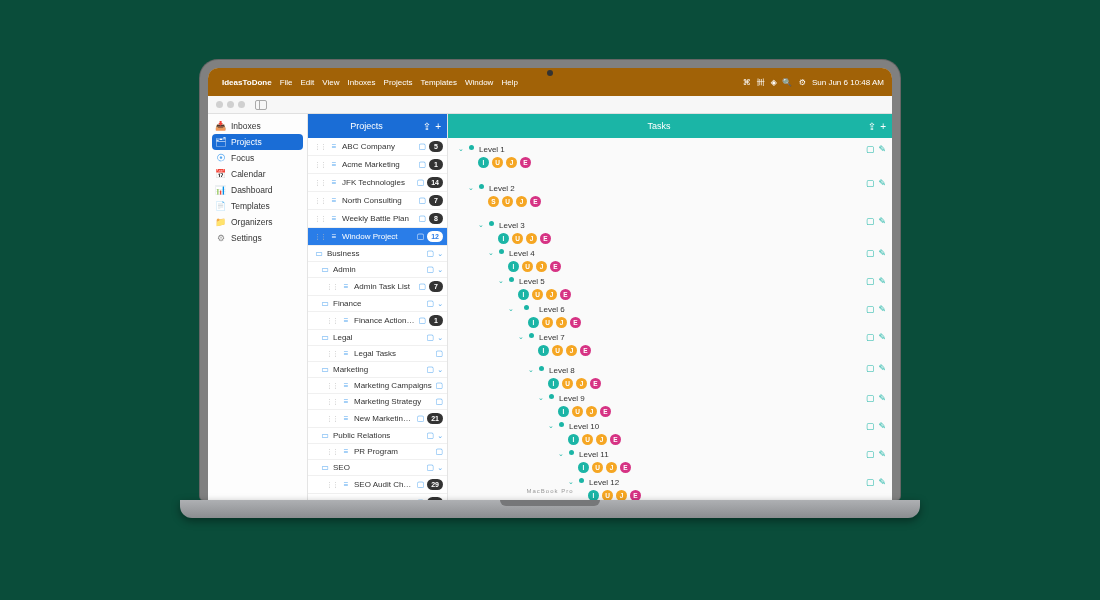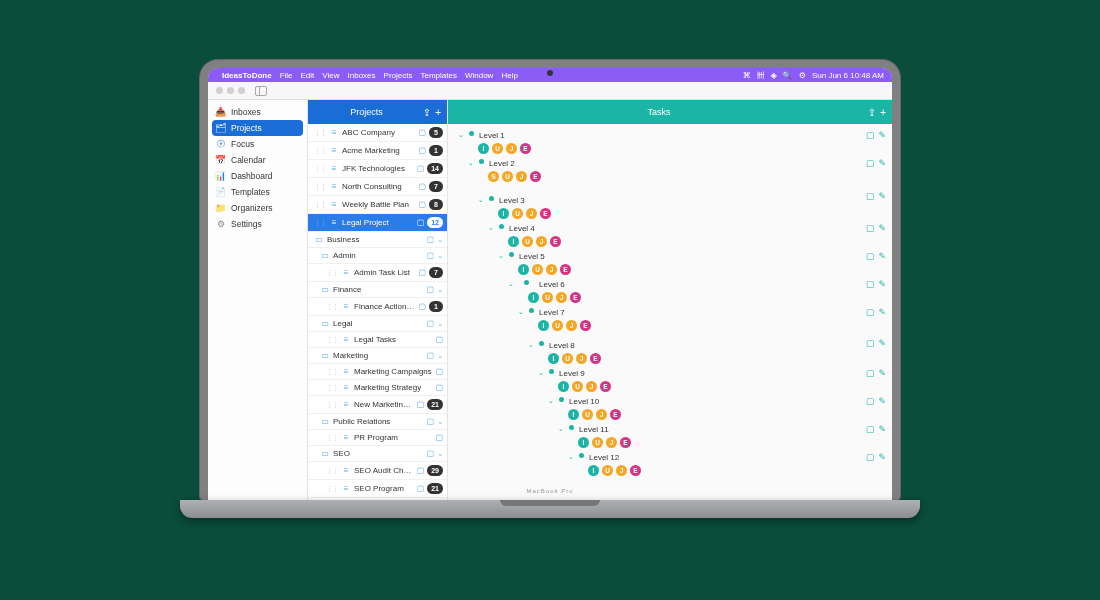--- a/index.html
+++ b/index.html
@@ -4,21 +4,21 @@
 <style>
 *{margin:0;padding:0;box-sizing:border-box;font-family:-apple-system,BlinkMacSystemFont,"Segoe UI",sans-serif;}
 body{background:#0a4d3a;display:flex;align-items:center;justify-content:center;width:1100px;height:600px;}
 .laptop{width:740px;height:480px;position:relative;}
 .screen-bezel{width:700px;height:440px;background:#1a1a1a;border-radius:18px 18px 4px 4px;border:8px solid #808080;border-bottom:none;margin:0 auto;position:relative;overflow:hidden;box-shadow:0 0 0 1px #666;}
 .notch{position:absolute;top:2px;left:50%;transform:translateX(-50%);width:6px;height:6px;background:#333;border-radius:50%;z-index:100;}
 .base{width:740px;height:18px;background:linear-gradient(#aeb0b3,#8b8d90);border-radius:0 0 12px 12px;position:relative;box-shadow:0 3px 8px rgba(0,0,0,.4);}
 .base-notch{position:absolute;top:0;left:50%;transform:translateX(-50%);width:100px;height:6px;background:#767779;border-radius:0 0 6px 6px;}
 .base-label{position:absolute;top:-12px;left:50%;transform:translateX(-50%);font-size:6px;color:#999;letter-spacing:1px;}
 .screen{width:100%;height:100%;display:flex;flex-direction:column;background:#fff;}
-.menubar{height:14px;background:#8b5cf6;display:flex;align-items:center;padding:0 8px;font-size:8px;color:#fff;flex-shrink:0;}
+.menubar{height:28px;background:#a16207;display:flex;align-items:center;padding:0 8px;font-size:8px;color:#fff;flex-shrink:0;}
 .menubar .apple{margin-right:6px;}
 .menubar .mi{margin-right:8px;cursor:default;}
 .menubar .app{font-weight:600;}
 .menubar .spacer{flex:1;}
 .menubar .ri{margin-left:6px;}
 .traffic{height:18px;display:flex;align-items:center;padding:0 8px;gap:4px;background:#f7f7f7;border-bottom:1px solid #e0e0e0;flex-shrink:0;}
 .traffic .dot{width:7px;height:7px;border-radius:50%;background:#d0d0d0;}
 .traffic .sidebar-toggle{margin-left:6px;width:12px;height:10px;border:1px solid #aaa;border-radius:2px;position:relative;}
 .traffic .sidebar-toggle::before{content:"";position:absolute;left:3px;top:0;bottom:0;width:1px;background:#aaa;}
 .cols{flex:1;display:flex;overflow:hidden;}
@@ -178,21 +178,21 @@
               <div class="proj-item">
                 <span class="drag">⋮⋮</span>
                 <span class="pico" style="color: rgb(87, 168, 240);">≡</span>
                 <span class="name">Weekly Battle Plan</span>
                 <span class="clip">▢</span>
                 <span class="badge">8</span>
               </div>
               <div class="proj-item sel">
                 <span class="drag">⋮⋮</span>
                 <span class="pico" style="color: rgb(255, 255, 255);">≡</span>
-                <span class="name">Legal Project</span>
+                <span class="name">Window Project</span>
                 <span class="clip">▢</span>
                 <span class="badge">12</span>
               </div>
               <div class="proj-item">
                 <span class="pico folder">▭</span>
                 <span class="name">Business</span>
                 <span class="clip">▢</span>
                 <span class="chev">⌄</span>
               </div>
               <div class="proj-item ind1">
@@ -311,21 +311,21 @@
                   <span class="a">✎</span>
                 </div>
               </div>
               <div class="task-chips" style="padding-left: 30px;">
                 <span class="chip c-i">I</span>
                 <span class="chip c-u">U</span>
                 <span class="chip c-j">J</span>
                 <span class="chip c-e">E</span>
               </div>
               <div class="task-row">
-                <div class="task-indent" style="padding-left: 20px;">
+                <div class="task-indent" style="padding-left: 20px; margin-top: 12px;">
                   <span class="task-chev">⌄</span>
                   <span class="task-dot"></span>
                   <span class="task-name">Level 2</span>
                 </div>
                 <div class="task-actions">
                   <span class="a">▢</span>
                   <span class="a">✎</span>
                 </div>
               </div>
               <div class="task-chips" style="padding-left: 40px;">

